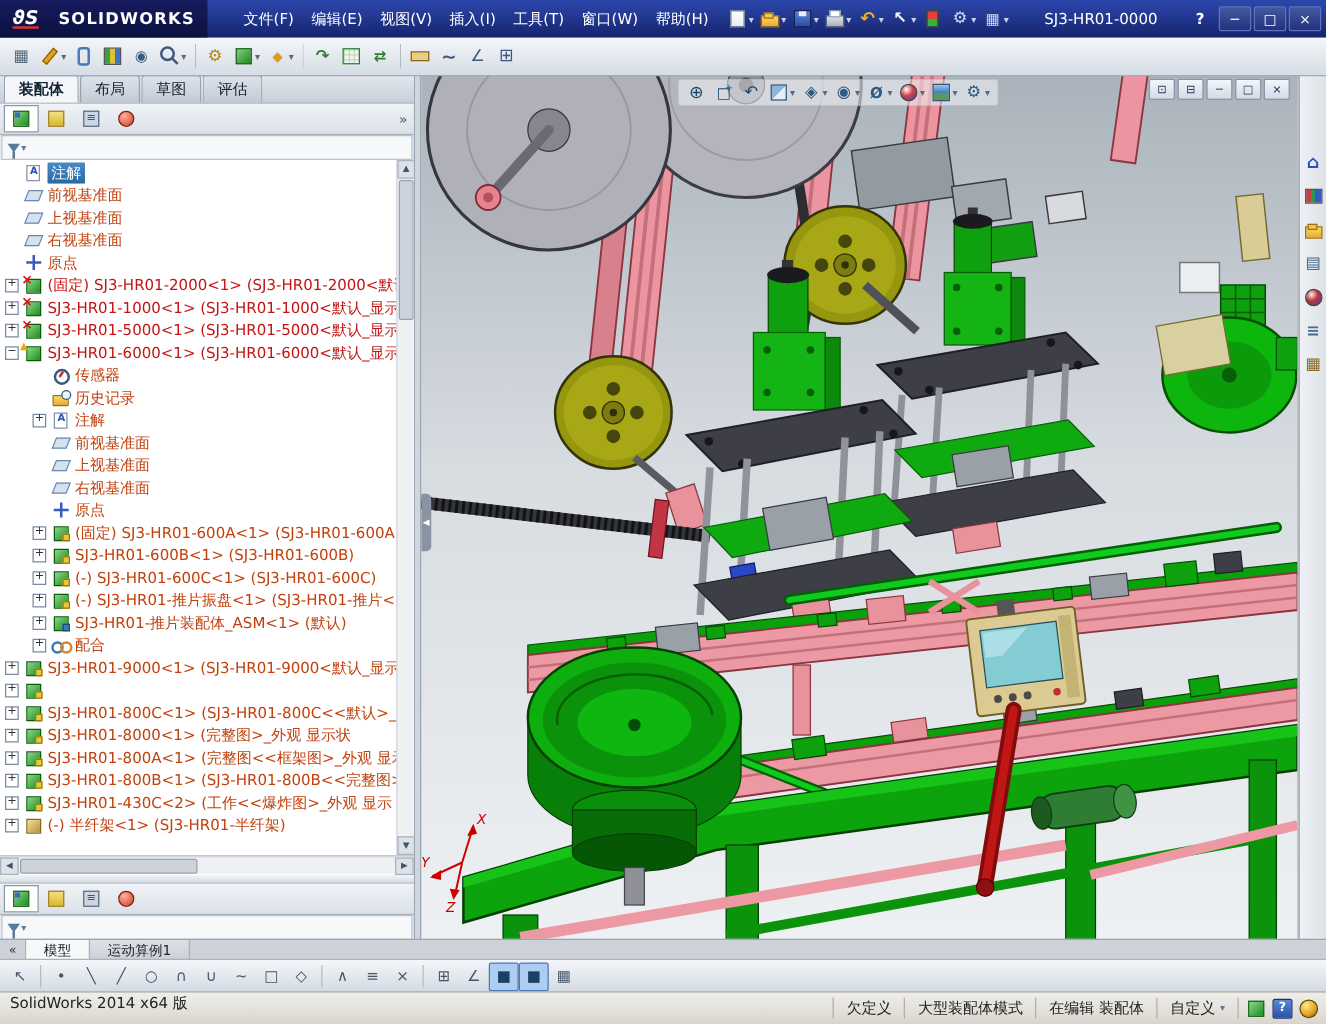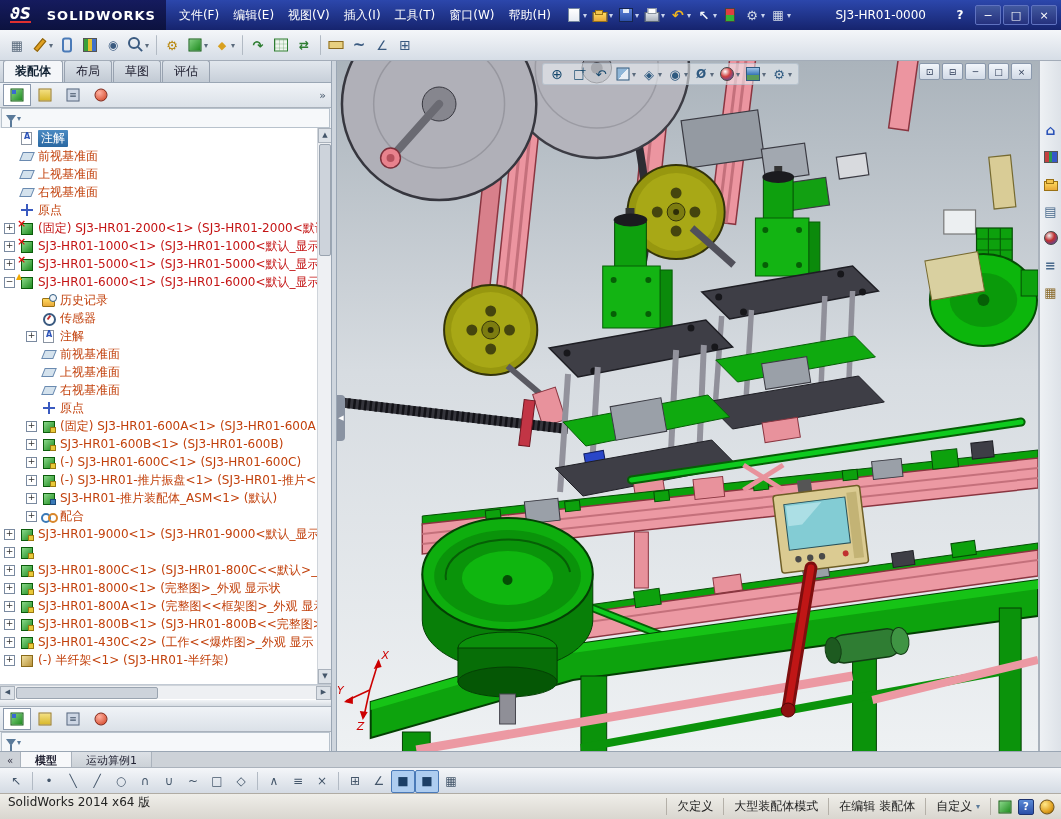--- a/index.html
+++ b/index.html
@@ -5,21 +5,21 @@
   html,body{margin:0;padding:0}
   body{width:1061px;height:819px;overflow:hidden;position:relative;background:#d4d0c8;
        font-family:"DejaVu Sans","Liberation Sans",sans-serif;font-size:12px;color:#111;-webkit-font-smoothing:antialiased}
 
   
   .titlebar{position:absolute;top:0;left:0;right:0;height:30px;display:flex;align-items:center;
             background:linear-gradient(#2c47ac,#16246e);color:#fff;z-index:30}
   .logo{display:flex;align-items:center;height:100%;padding:0 10px;background:linear-gradient(#151b5e,#0c123f)}
   .ds{font-style:italic;font-weight:bold;font-size:15px;color:#fff;margin-right:16px;border-bottom:2px solid #e03030;line-height:14px}
   .lw{font-weight:bold;letter-spacing:1px;font-size:13px}
-  .menus{display:flex;height:100%;margin-left:6px}
+  .menus{display:flex;height:100%;margin-left:22px}
   .menu{display:flex;align-items:center;padding:0 7px;font-size:12px;cursor:default}
   .ttools{display:flex;align-items:center;margin-left:6px;gap:1px}
   .ttool{display:flex;align-items:center;padding:1px 2px;border-radius:2px}
   .ddv{font-size:8px;color:#5a6a7c;margin-left:1px}
   .ttools .ddv{color:#c8d2ec}
   .title-text{margin-left:auto;margin-right:25px;font-size:12px;color:#fff;white-space:nowrap}
   .help{width:18px;text-align:center;font-weight:bold;margin-right:6px;cursor:pointer}
   .winbtns{display:flex;gap:2px;margin-right:4px}
   .wb{width:24px;height:18px;display:flex;align-items:center;justify-content:center;font-size:11px;color:#fff;
       background:linear-gradient(#42599f,#25317e);border:1px solid #5f72c0;border-radius:2px;cursor:pointer}
@@ -180,21 +180,21 @@
   .document-manager-icon::before{content:"▦";color:#8a6a2a;font-size:13px}
 
   
   .tabsrow{position:absolute;left:0;right:0;bottom:51px;height:16px;background:#cdd2d8;border-top:1px solid #9aa6b4;
            display:flex;align-items:stretch;z-index:20}
   .tabsback{width:20px;display:flex;align-items:center;justify-content:center;font-size:10px;color:#334;
             border-right:1px solid #aab2bc;cursor:pointer}
   .mtabs{display:flex}
   .mtab{padding:0 14px;display:flex;align-items:center;font-size:11px;color:#223;border-right:1px solid #aab2bc;
         background:linear-gradient(#dde1e6,#cad0d6);cursor:pointer}
-  .mtab.active{background:#f7f8fa;font-weight:bold}
+  .mtab.active{background:#f7f8fa;font-weight:normal}
   .bottombar{position:absolute;left:0;right:0;bottom:25px;height:26px;display:flex;align-items:center;padding-left:4px;
              background:linear-gradient(#f4f6f9,#d3dae3);border-top:1px solid #aab2bc;z-index:20}
   .bti{width:22px;height:21px;display:flex;align-items:center;justify-content:center;border-radius:2px;
        color:#44566a;font-size:12px;cursor:pointer;border:1px solid transparent}
   .bti.sep{width:0;margin:0 4px;height:18px;border-left:1px solid #b2bac4;border-top:none;border-right:none;border-bottom:none;border-radius:0;pointer-events:none}
   .bti.active{background:#aecdf0;border:1px solid #4a7ab8;color:#1c3f66}
   .statusbar{position:absolute;left:0;right:0;bottom:0;height:25px;display:flex;
              background:linear-gradient(#efeee9,#d9d6cf);border-top:1px solid #b0aca4;z-index:20}
   .sleft{padding-left:8px;color:#222}
   .sright{margin-left:auto;display:flex;align-items:center;height:100%}
@@ -470,28 +470,28 @@
 
           <div class="trow ind0 red">
             <span class="exp">−</span>
             <span class="ico comp-warn-icon"></span>
             <span class="tlabel">SJ3-HR01-6000&lt;1&gt; (SJ3-HR01-6000&lt;默认_显示状</span>
           </div>
 
 
           <div class="trow ind1">
             <span class="exp"></span>
+            <span class="ico sensors-icon"></span>
+            <span class="tlabel">传感器</span>
+          </div>
+
+          <div class="trow ind1">
+            <span class="exp"></span>
             <span class="ico history-icon"></span>
             <span class="tlabel">历史记录</span>
-          </div>
-
-          <div class="trow ind1">
-            <span class="exp"></span>
-            <span class="ico sensors-icon"></span>
-            <span class="tlabel">传感器</span>
           </div>
 
           <div class="trow ind1">
             <span class="exp">+</span>
             <span class="ico ann-icon"></span>
             <span class="tlabel">注解</span>
           </div>
 
           <div class="trow ind1">
             <span class="exp"></span>

